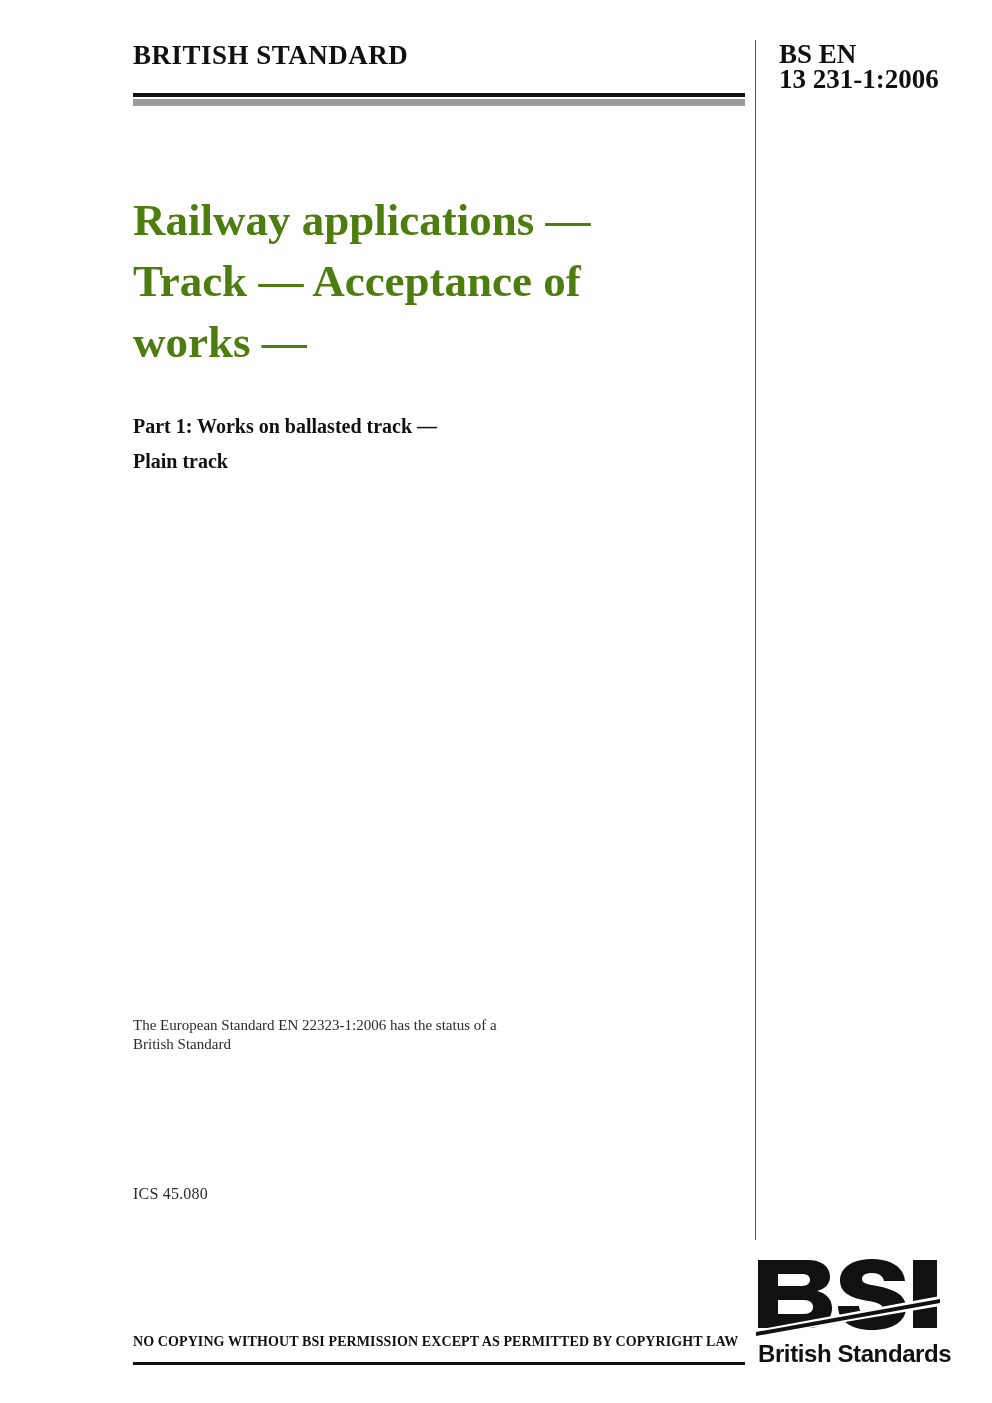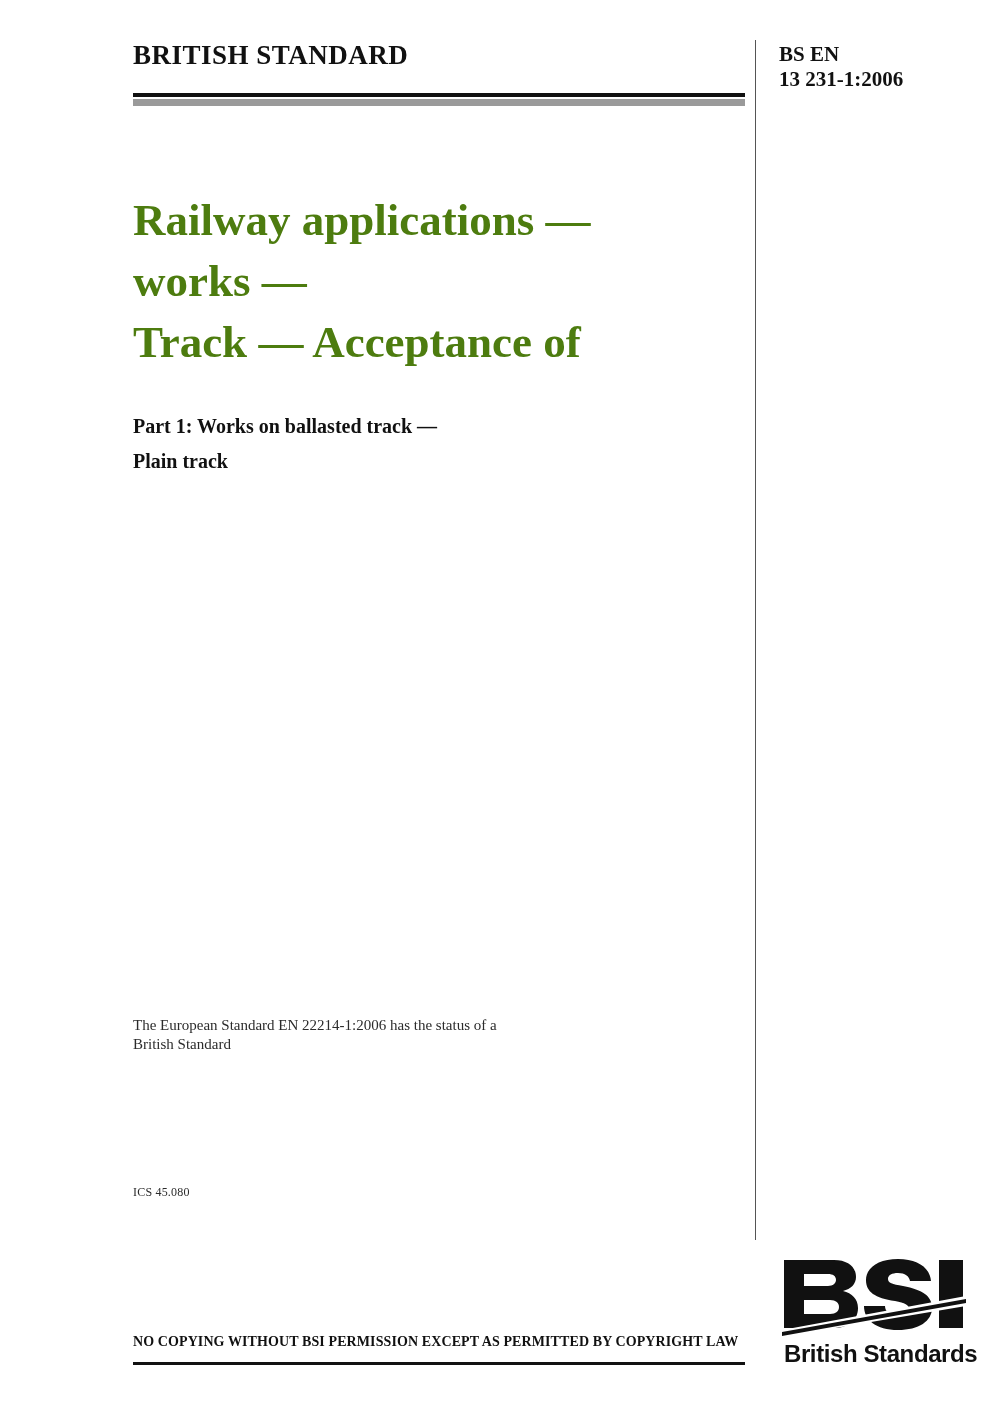--- a/index.html
+++ b/index.html
@@ -44,21 +44,21 @@
     color: #111111;
     white-space: nowrap;
   }
   .header-ref {
     position: absolute;
     left: 646px;
     top: 2px;
     width: 180px;
     font-family: "Liberation Serif", serif;
     font-weight: bold;
-    font-size: 21px;
+    font-size: 27px;
     line-height: 25px;
     color: #111111;
   }
   .header-ref span { display: block; white-space: nowrap; }
 
   
   .rule-thick {
     position: absolute;
     left: 133px;
     top: 93px;
@@ -121,21 +121,21 @@
     line-height: 19px;
     color: #2b2b2b;
   }
 
   
   .ics {
     position: absolute;
     left: 133px;
     top: 1185px;
     font-family: "Liberation Serif", serif;
-    font-size: 12px;
+    font-size: 16px;
     color: #2b2b2b;
     letter-spacing: 0.2px;
   }
 
   
   .footer-rule {
     position: absolute;
     left: 133px;
     top: 1362px;
     width: 612px;
@@ -151,21 +151,21 @@
     font-family: "Liberation Serif", serif;
     font-weight: bold;
     font-size: 14px;
     letter-spacing: 0.1px;
     color: #111111;
   }
 
   
   .logo {
     position: absolute;
-    left: 782px;
+    left: 756px;
     top: 1258px;
     width: 184px;
     height: 112px;
     text-decoration: underline;
   }
   .logo svg { display: block; }
   .logo-word {
     position: absolute;
     left: 2px;
     top: 82px;
@@ -190,31 +190,31 @@
     </div>
   </div>
 
   <div class="rule-thick"></div>
   <div class="rule-grey"></div>
   <div class="vrule"></div>
 
   <div class="title-block">
     <h1 class="doc-title">
       <span style="display:block">Railway applications —</span>
+      <span style="display:block">Track — Acceptance of</span>
       <span style="display:block">works —</span>
-      <span style="display:block">Track — Acceptance of</span>
     </h1>
     <div class="doc-subtitle">
       <span style="display:block">Part 1: Works on ballasted track —</span>
       <span style="display:block">Plain track</span>
     </div>
   </div>
 
   <div class="status-note">
-    <span style="display:block">The European Standard EN 22214-1:2006 has the status of a</span>
+    <span style="display:block">The European Standard EN 22323-1:2006 has the status of a</span>
     <span style="display:block">British Standard</span>
   </div>
 
   <div class="ics">ICS 45.080</div>
 
   <div class="footer-note">NO COPYING WITHOUT BSI PERMISSION EXCEPT AS PERMITTED BY COPYRIGHT LAW</div>
   <div class="footer-rule"></div>
 
   <div class="logo">
     <svg width="184" height="80" viewBox="0 0 184 80">

